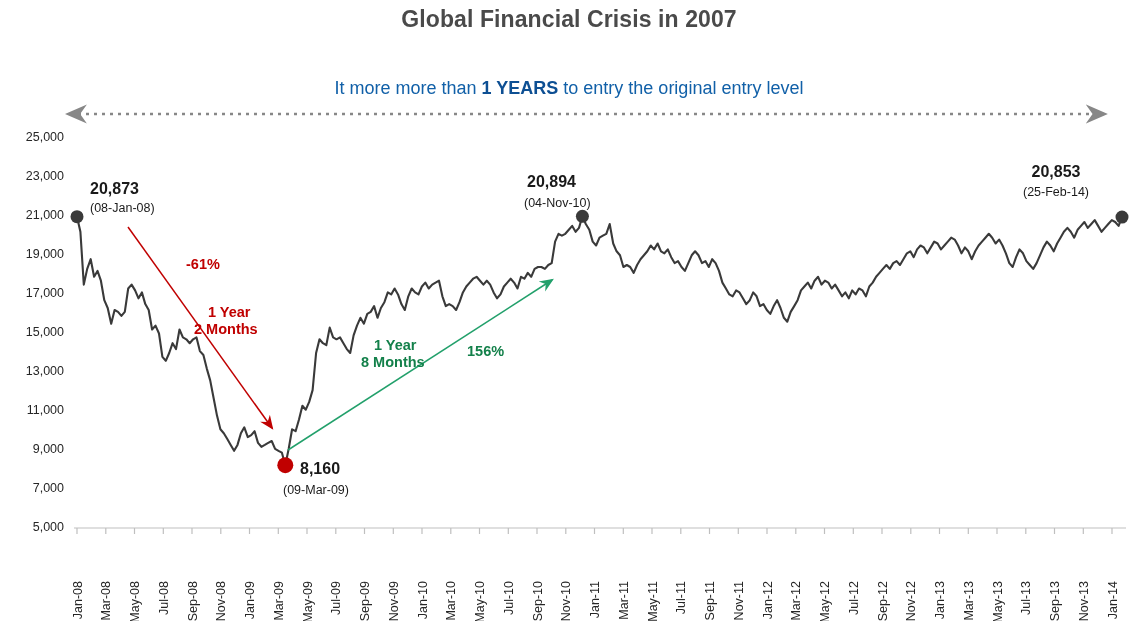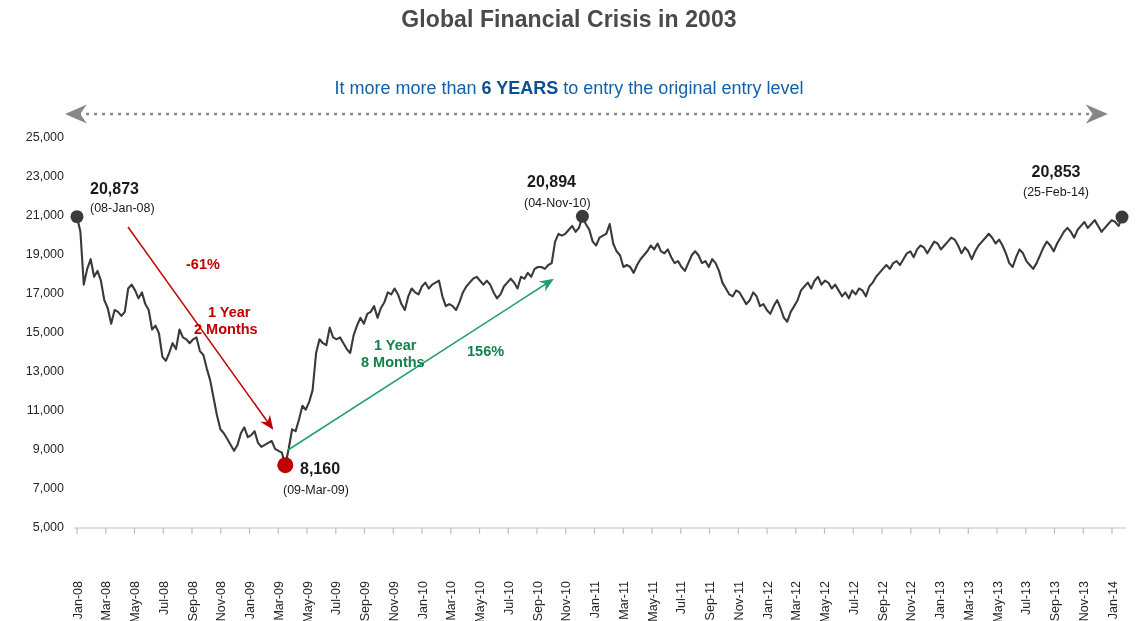--- a/index.html
+++ b/index.html
@@ -89,25 +89,25 @@
     fill: #13804a;
     font-family: "Liberation Sans", sans-serif;
   }
 </style>
 </head>
 <body>
 
 <div id="chart-root">
 
   <div class="chart-title">
-    <span>Global Financial Crisis in 2003</span>
+    <span>Global Financial Crisis in 2007</span>
   </div>
 
   <div class="chart-subtitle">
-    <span>It more more than </span><span class="emph">6 YEARS</span><span> to entry the original entry level</span>
+    <span>It more more than </span><span class="emph">1 YEARS</span><span> to entry the original entry level</span>
   </div>
 
   <svg class="plot" width="1138" height="621">
     <defs>
       <marker id="arrR" markerWidth="9" markerHeight="9" refX="7" refY="4.5" orient="auto">
         <path d="M0,0.8 L8.5,4.5 L0,8.2 L2.6,4.5 Z" fill="#878787"></path>
       </marker>
       <marker id="arrL" markerWidth="9" markerHeight="9" refX="2" refY="4.5" orient="auto">
         <path d="M8.5,0.8 L0,4.5 L8.5,8.2 L5.9,4.5 Z" fill="#878787"></path>
       </marker>

